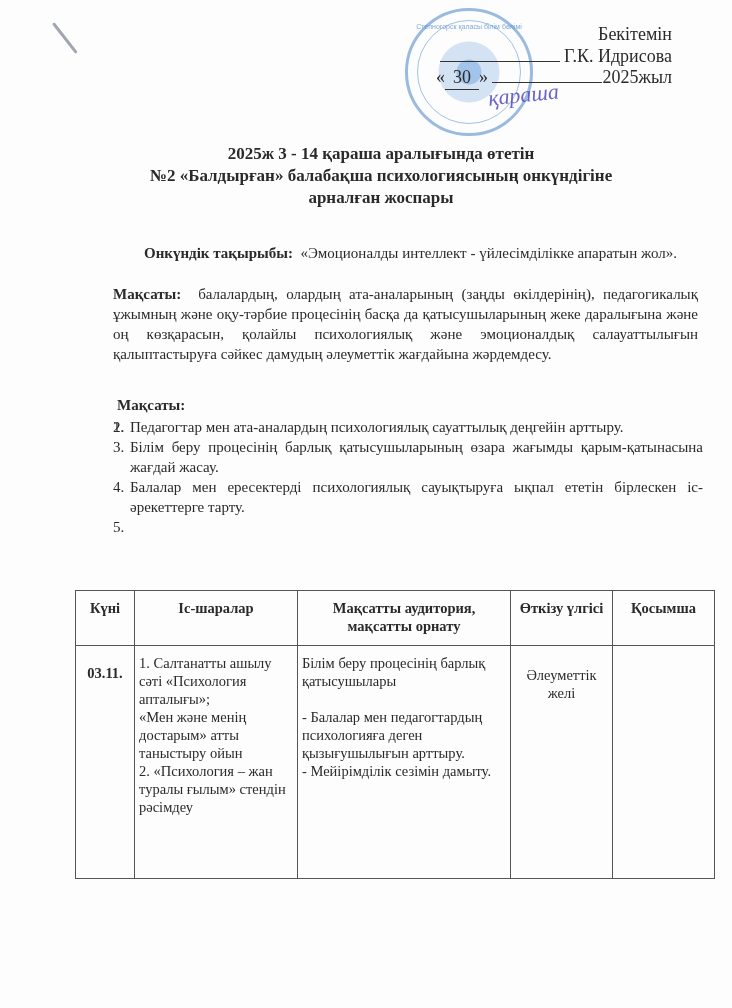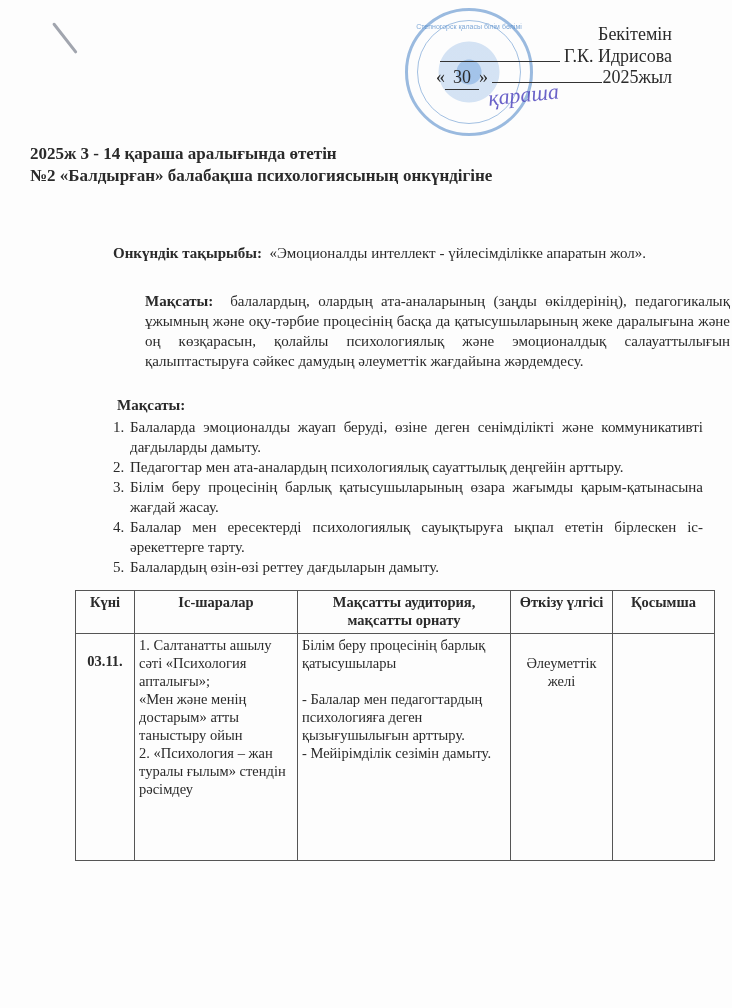--- a/index.html
+++ b/index.html
@@ -13,31 +13,31 @@
       border: 3px solid rgba(40,110,190,.55); box-sizing: border-box; opacity: .85; }
     .stamp::before { content: ""; position: absolute; inset: 9px; border-radius: 50%; border: 1.5px solid rgba(40,110,190,.5); }
     .stamp .emblem { position: absolute; left: 30px; top: 30px; width: 62px; height: 62px; border-radius: 50%;
       background: radial-gradient(circle, rgba(60,130,210,.55) 0 12px, rgba(60,130,210,.25) 13px 30px, transparent 31px); }
     .stamp .ring-text { position: absolute; inset: 0; font: 7px "Liberation Sans", sans-serif; color: rgba(40,110,190,.7);
       text-align: center; padding-top: 12px; }
     .signature { position: absolute; left: 488px; top: 82px; font: italic 22px "Liberation Serif", serif; color: rgba(80,70,190,.85);
       transform: rotate(-6deg); }
     .approve { position: absolute; right: 60px; top: 24px; text-align: right; font-size: 18px; line-height: 21.5px; }
     .approve .line { display: inline-block; border-bottom: 1px solid #333; vertical-align: baseline; }
-    .title { position: absolute; left: 0; right: 0; top: 143px; text-align: left; font-weight: bold; font-size: 17px; line-height: 22px; padding-left: 30px; }
+    .title { position: absolute; left: 0; right: 0; top: 143px; text-align: center; font-weight: bold; font-size: 17px; line-height: 22px; padding-left: 30px; }
     .body-text { position: absolute; left: 113px; width: 585px; font-size: 15px; line-height: 20px; text-align: justify; }
-    .topic { top: 243px; }
-    .goal { top: 291px; margin-left: 32px; }
+    .topic { top: 243px; margin-left: 31px; }
+    .goal { top: 284px; }
     .b { font-weight: bold; }
     .tasks-head { position: absolute; left: 117px; top: 397px; font-weight: bold; font-size: 15px; }
     .tasks { position: absolute; left: 113px; top: 417px; width: 590px; font-size: 15px; line-height: 20px; margin: 0; padding: 0; list-style: none; }
     .tasks li { position: relative; padding-left: 17px; text-align: justify; }
     .tasks li .num { position: absolute; left: 0; }
     table { position: absolute; left: 75px; top: 590px; border-collapse: collapse; font-size: 14.5px; line-height: 18px; }
-    th, td { border: 1px solid #555; vertical-align: top; padding: 2px 4px; }
+    th, td { border: 1px solid #555; vertical-align: top; padding: 8px 4px; }
     th { font-weight: bold; text-align: center; height: 38px; }
     td { height: 204px; }
     .c1 { width: 50px; } .c2 { width: 154px; } .c3 { width: 204px; } .c4 { width: 93px; } .c5 { width: 93px; }
     .date { font-weight: bold; text-align: center; padding-top: 18px; }
     .format { text-align: center; padding-top: 20px; }
     .pre { white-space: pre-line; }
   </style>
 </head>
 <body>
 
@@ -51,39 +51,40 @@
 <div class="approve">
   <div>Бекітемін</div>
   <div><span class="line" style="width:120px"></span> <span>Г.К. Идрисова</span></div>
   <div><span>«</span><span class="line" style="width:34px;text-align:center">30</span><span>»</span> <span class="line" style="width:110px"></span><span>2025жыл</span></div>
 </div>
 <div class="signature">қараша</div>
 
 <div class="title">
   <div>2025ж  3 - 14 қараша аралығында өтетін</div>
   <div>№2 «Балдырған» балабақша психологиясының онкүндігіне</div>
+  <div>арналған жоспары</div>
 </div>
 
 <div class="body-text topic">
   <span class="b">Онкүндік тақырыбы:</span>&nbsp;
   <span>«Эмоционалды интеллект - үйлесімділікке апаратын жол».</span>
 </div>
 
 <div class="body-text goal">
   <span class="b">Мақсаты:</span>&nbsp;
   <span>балалардың, олардың ата-аналарының (заңды өкілдерінің), педагогикалық ұжымның және оқу-тәрбие процесінің басқа да қатысушыларының жеке даралығына және оң көзқарасын, қолайлы психологиялық және эмоционалдық салауаттылығын қалыптастыруға сәйкес дамудың әлеуметтік жағдайына жәрдемдесу.</span>
 </div>
 
 <div class="tasks-head">Мақсаты:</div>
 <ol class="tasks">
-  <li><span class="num">1.</span><span>Балаларда эмоционалды жауап беруді, өзіне деген сенімділікті және коммуникативті дағдыларды дамыту.</span></li>
+  <li><span class="num">1.</span></li>
   <li><span class="num">2.</span><span>Педагогтар мен ата-аналардың психологиялық сауаттылық деңгейін арттыру.</span></li>
   <li><span class="num">3.</span><span>Білім беру процесінің барлық қатысушыларының өзара жағымды қарым-қатынасына жағдай жасау.</span></li>
   <li><span class="num">4.</span><span>Балалар мен ересектерді психологиялық сауықтыруға ықпал ететін бірлескен іс-әрекеттерге тарту.</span></li>
-  <li><span class="num">5.</span><span>Балалардың өзін-өзі реттеу дағдыларын дамыту.</span></li>
+  <li><span class="num">5.</span></li>
 </ol>
 
 <table>
   <thead>
     <tr>
       <th class="c1">Күні</th>
       <th class="c2">Іс-шаралар</th>
       <th class="c3">Мақсатты аудитория, мақсатты орнату</th>
       <th class="c4">Өткізу үлгісі</th>
       <th class="c5">Қосымша</th>

